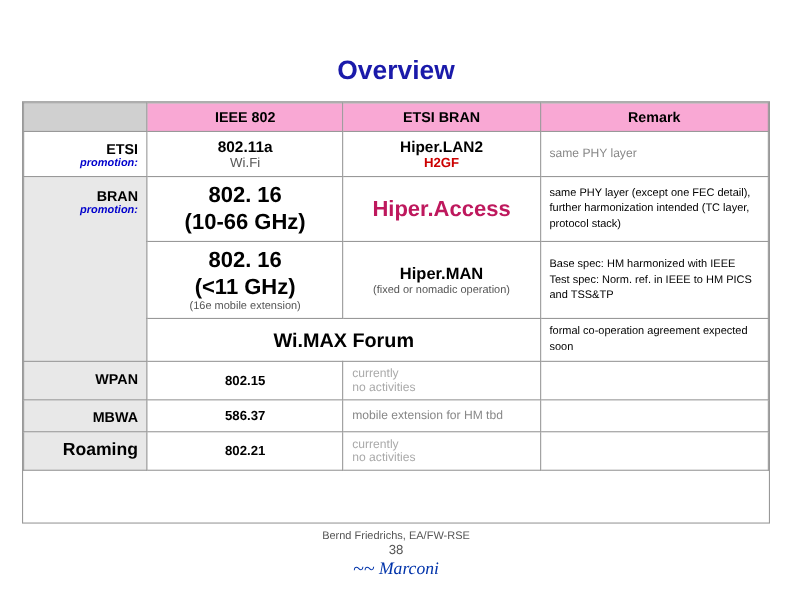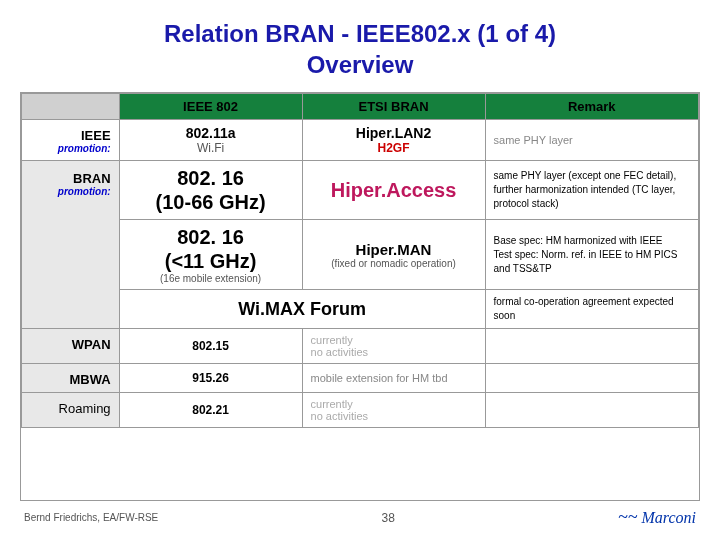--- a/index.html
+++ b/index.html
@@ -38,21 +38,21 @@
       border: 1px solid #999;
     }
 
     table {
       width: 100%;
       border-collapse: collapse;
       font-size: 12px;
     }
 
     th {
-      background: #15803d;
+      background: #f9a8d4;
       border: 1px solid #999;
       padding: 5px 8px;
       text-align: center;
       font-weight: bold;
       font-size: 13px;
     }
 
     td {
       border: 1px solid #999;
       padding: 5px 8px;
@@ -150,20 +150,21 @@
       font-style: italic;
     }
 
     .footer {
       display: flex;
       justify-content: space-between;
       align-items: center;
       padding: 6px 4px 2px 4px;
       font-size: 10px;
       color: #555;
+      flex-direction: column;
     }
 
     .marconi-logo {
       display: flex;
       align-items: center;
       gap: 4px;
     }
 
     .marconi-text {
       font-size: 16px;
@@ -177,40 +178,40 @@
       color: #555;
     }
   </style>
 </head>
 <body>
 
 <div class="page">
 
   <div class="title-section">
     <h1>
-      <span>Relation BRAN - IEEE802.x (1 of 4)</span><br>
+      <br>
       <span>Overview</span>
     </h1>
   </div>
 
   <div class="table-wrapper">
     <table>
       <thead>
         <tr>
           <th style="width:80px; background:#d0d0d0;"></th>
           <th style="width:175px;">IEEE 802</th>
           <th style="width:175px;">ETSI BRAN</th>
           <th style="width:210px;">Remark</th>
         </tr>
       </thead>
       <tbody>
 
         <tr class="wlan-row">
           <td class="label-cell">
-            <div style="font-weight:bold; font-size:13px;">IEEE</div>
+            <div style="font-weight:bold; font-size:13px;">ETSI</div>
             <div class="promotion-label">promotion:</div>
           </td>
           <td class="col-ieee">
             <div style="font-weight:bold; font-size:14px;">802.11a</div>
             <div class="ieee-small">Wi.Fi</div>
           </td>
           <td class="col-etsi">
             <div class="hiper-lan">Hiper.LAN2</div>
             <div class="h2gf">H2GF</div>
           </td>
@@ -273,31 +274,31 @@
 no activities</span>
           </td>
           <td class="col-remark"></td>
         </tr>
 
         <tr>
           <td class="label-cell">
             <span style="font-weight:bold; font-size:13px;">MBWA</span>
           </td>
           <td class="col-ieee">
-            <span style="font-weight:bold;">915.26</span>
+            <span style="font-weight:bold;">586.37</span>
           </td>
           <td class="col-etsi" style="font-size:11px; color:#888; text-align:left;">
             <span>mobile extension for HM tbd</span>
           </td>
           <td class="col-remark"></td>
         </tr>
 
         <tr>
           <td class="label-cell">
-            <span style="font-weight:normal; font-size:13px;padding-left:27px;">Roaming</span>
+            <span style="font-weight:bold; font-size:16px;padding-left:27px;">Roaming</span>
           </td>
           <td class="col-ieee">
             <span style="font-weight:bold;">802.21</span>
           </td>
           <td class="col-etsi gray-text">
             <span style="white-space:pre-line;">currently
 no activities</span>
           </td>
           <td class="col-remark"></td>
         </tr>

